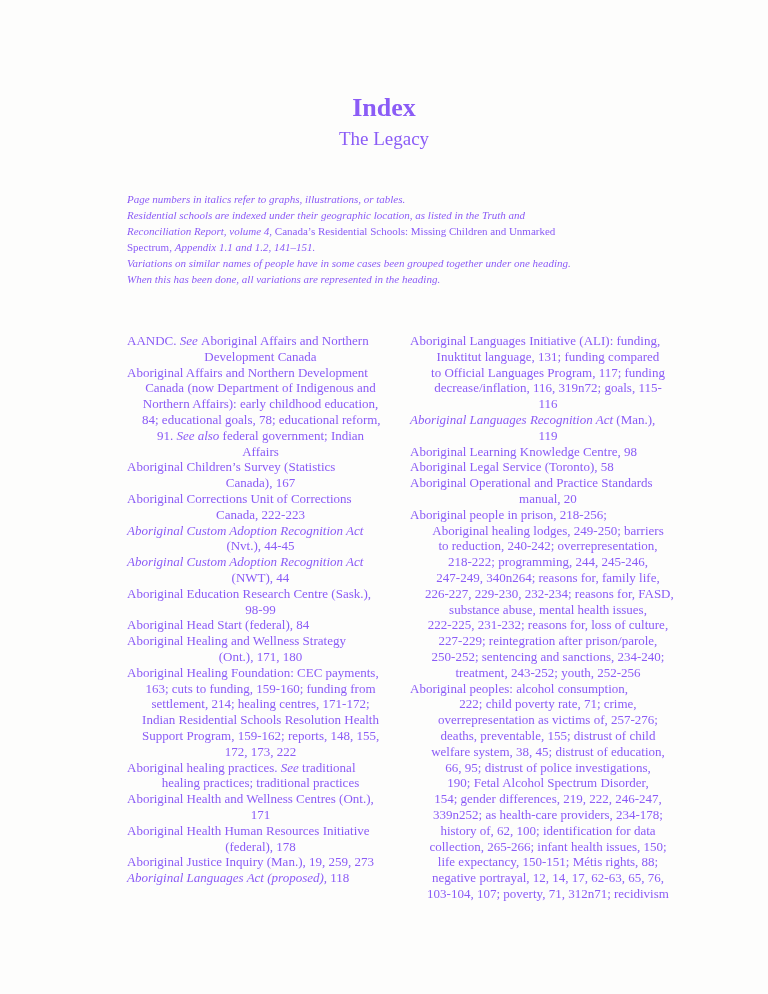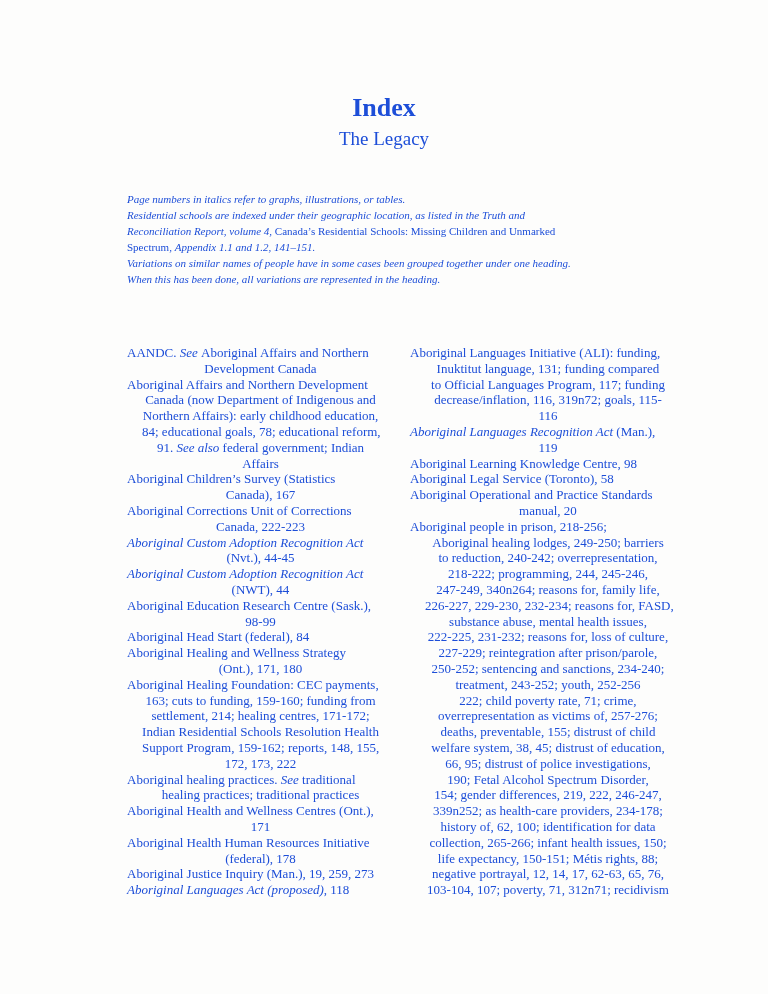--- a/index.html
+++ b/index.html
@@ -5,21 +5,21 @@
   html, body {
     margin: 0;
     padding: 0;
     background: #fdfdfc;
   }
   .page {
     position: relative;
     width: 768px;
     height: 994px;
     background: #fdfdfc;
-    color: #1d4ed8;
+    color: #8b5cf6;
     font-family: "Liberation Serif", "DejaVu Serif", serif;
     overflow: hidden;
   }
   .title {
     position: absolute;
     top: 93px;
     left: 0;
     right: 0;
     margin: 0;
     text-align: center;
@@ -52,21 +52,21 @@
     font-style: italic;
   }
   .columns {
     position: absolute;
     left: 127px;
     top: 333px;
     width: 524px;
   }
   .col {
     position: absolute;
-    top: 12px;
+    top: 0;
     font-family: Liberation Serif, serif;
   }
   .col-left  { left: 0; width: 252px; }
   .col-right { left: 263px; width: 261px; margin-left: 20px; }
   .entry .ln {
     font-size: 13px;
     line-height: 15.8px;
     white-space: nowrap;
   }
   .entry .ln.cont {
@@ -185,20 +185,21 @@
           <div class="ln cont"><span>218-222; programming, 244, 245-246,</span></div>
           <div class="ln cont"><span>247-249, 340n264; reasons for, family life,</span></div>
           <div class="ln cont"><span>226-227, 229-230, 232-234; reasons for, FASD,</span></div>
           <div class="ln cont"><span>substance abuse, mental health issues,</span></div>
           <div class="ln cont"><span>222-225, 231-232; reasons for, loss of culture,</span></div>
           <div class="ln cont"><span>227-229; reintegration after prison/parole,</span></div>
           <div class="ln cont"><span>250-252; sentencing and sanctions, 234-240;</span></div>
           <div class="ln cont"><span>treatment, 243-252; youth, 252-256</span></div>
         </div>
         <div class="entry">
+          <div class="ln"><span>Aboriginal peoples: alcohol consumption,</span></div>
           <div class="ln cont"><span>222; child poverty rate, 71; crime,</span></div>
           <div class="ln cont"><span>overrepresentation as victims of, 257-276;</span></div>
           <div class="ln cont"><span>deaths, preventable, 155; distrust of child</span></div>
           <div class="ln cont"><span>welfare system, 38, 45; distrust of education,</span></div>
           <div class="ln cont"><span>66, 95; distrust of police investigations,</span></div>
           <div class="ln cont"><span>190; Fetal Alcohol Spectrum Disorder,</span></div>
           <div class="ln cont"><span>154; gender differences, 219, 222, 246-247,</span></div>
           <div class="ln cont"><span>339n252; as health-care providers, 234-178;</span></div>
           <div class="ln cont"><span>history of, 62, 100; identification for data</span></div>
           <div class="ln cont"><span>collection, 265-266; infant health issues, 150;</span></div>

